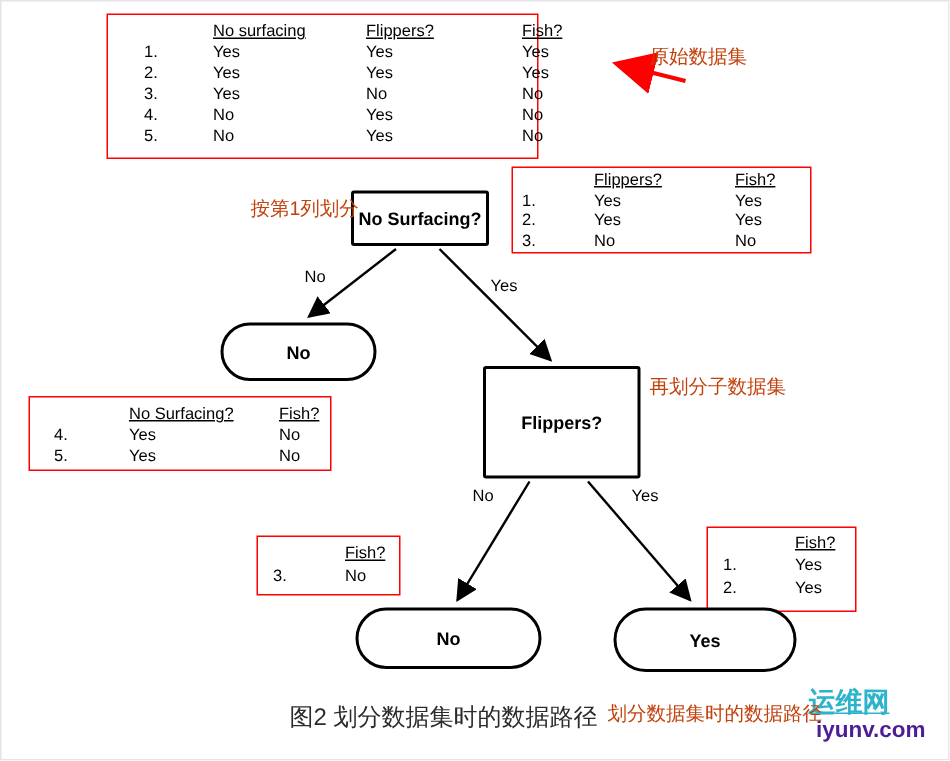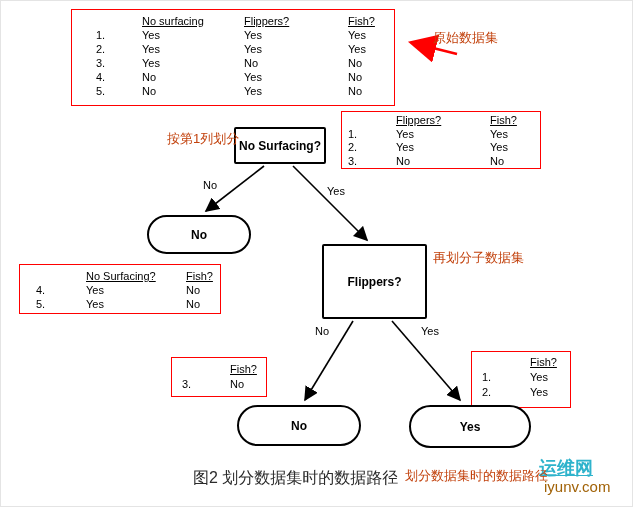--- a/index.html
+++ b/index.html
@@ -9,21 +9,21 @@
     position:relative; width:633px; height:507px; background:#fff;
     border:1px solid #e4e4e4; overflow:hidden;
   }
   .arrows { position:absolute; left:0; top:0; z-index:1; }
   .redbox {
     position:absolute; border:1px solid #f00; color:#000;
     font-size:11px; z-index:2; background:transparent;
   }
   .trow { display:grid; }
   .hdr { text-decoration:underline; }
-  #box-full   { left:70px;  top:8px;   width:324px; height:97px; padding:4px 0 0 24px; line-height:14px; }
+  #box-full   { left:70px;  top:8px;   width:288px; height:97px; padding:4px 0 0 24px; line-height:14px; }
   #box-full .trow   { grid-template-columns:46px 102px 104px auto; }
   #box-yes    { left:340px; top:110px; width:200px; height:58px;  padding:2px 0 0 6px;  line-height:13.5px; }
   #box-yes .trow    { grid-template-columns:48px 94px auto; }
   #box-no     { left:18px;  top:263px; width:202px; height:50px;  padding:4px 0 0 16px; line-height:14px; }
   #box-no .trow     { grid-template-columns:50px 100px auto; }
   #box-fish3  { left:170px; top:356px; width:96px;  height:40px;  padding:4px 0 0 10px; line-height:15px; }
   #box-fish3 .trow  { grid-template-columns:48px auto; }
   #box-fish12 { left:470px; top:350px; width:100px; height:57px;  padding:3px 0 0 10px; line-height:15px; }
   #box-fish12 .trow { grid-template-columns:48px auto; }
   .node {
@@ -43,21 +43,21 @@
   #el-root-yes    { left:326px; top:184px; }
   #el-flippers-no { left:314px; top:324px; }
   #el-flippers-yes{ left:420px; top:324px; }
   .red-note { position:absolute; color:#c2410c; font-size:13px; z-index:3; white-space:nowrap; }
   #note-original   { left:432px; top:28px; }
   #note-splitfirst { left:148px; top:129px;margin-left:18px; }
   #note-splitagain { left:432px; top:248px; }
   #note-until      { left:404px; top:466px; }
   .caption { position:absolute; left:192px; top:467px; color:#2b2b2b; font-size:16px; z-index:2; white-space:nowrap; }
   .wm-title { position:absolute; left:538px; top:455px; color:#2eb3cc; font-weight:bold; font-size:18px; z-index:2;text-decoration:underline; }
-  .wm-site  { position:absolute; left:543px; top:477px; color:#a16207; font-weight:normal; font-size:15px; z-index:2; }
+  .wm-site  { position:absolute; left:543px; top:477px; color:#4c1d95; font-weight:bold; font-size:15px; z-index:2; }
 </style>
 </head>
 <body>
 
 <div id="canvas">
 
   <svg class="arrows" width="633" height="507">
     <defs>
       <marker id="ah" markerWidth="10" markerHeight="9" refX="8" refY="4.5" orient="auto">
         <path d="M0,0 L9,4.5 L0,9 z" fill="#000"></path>

